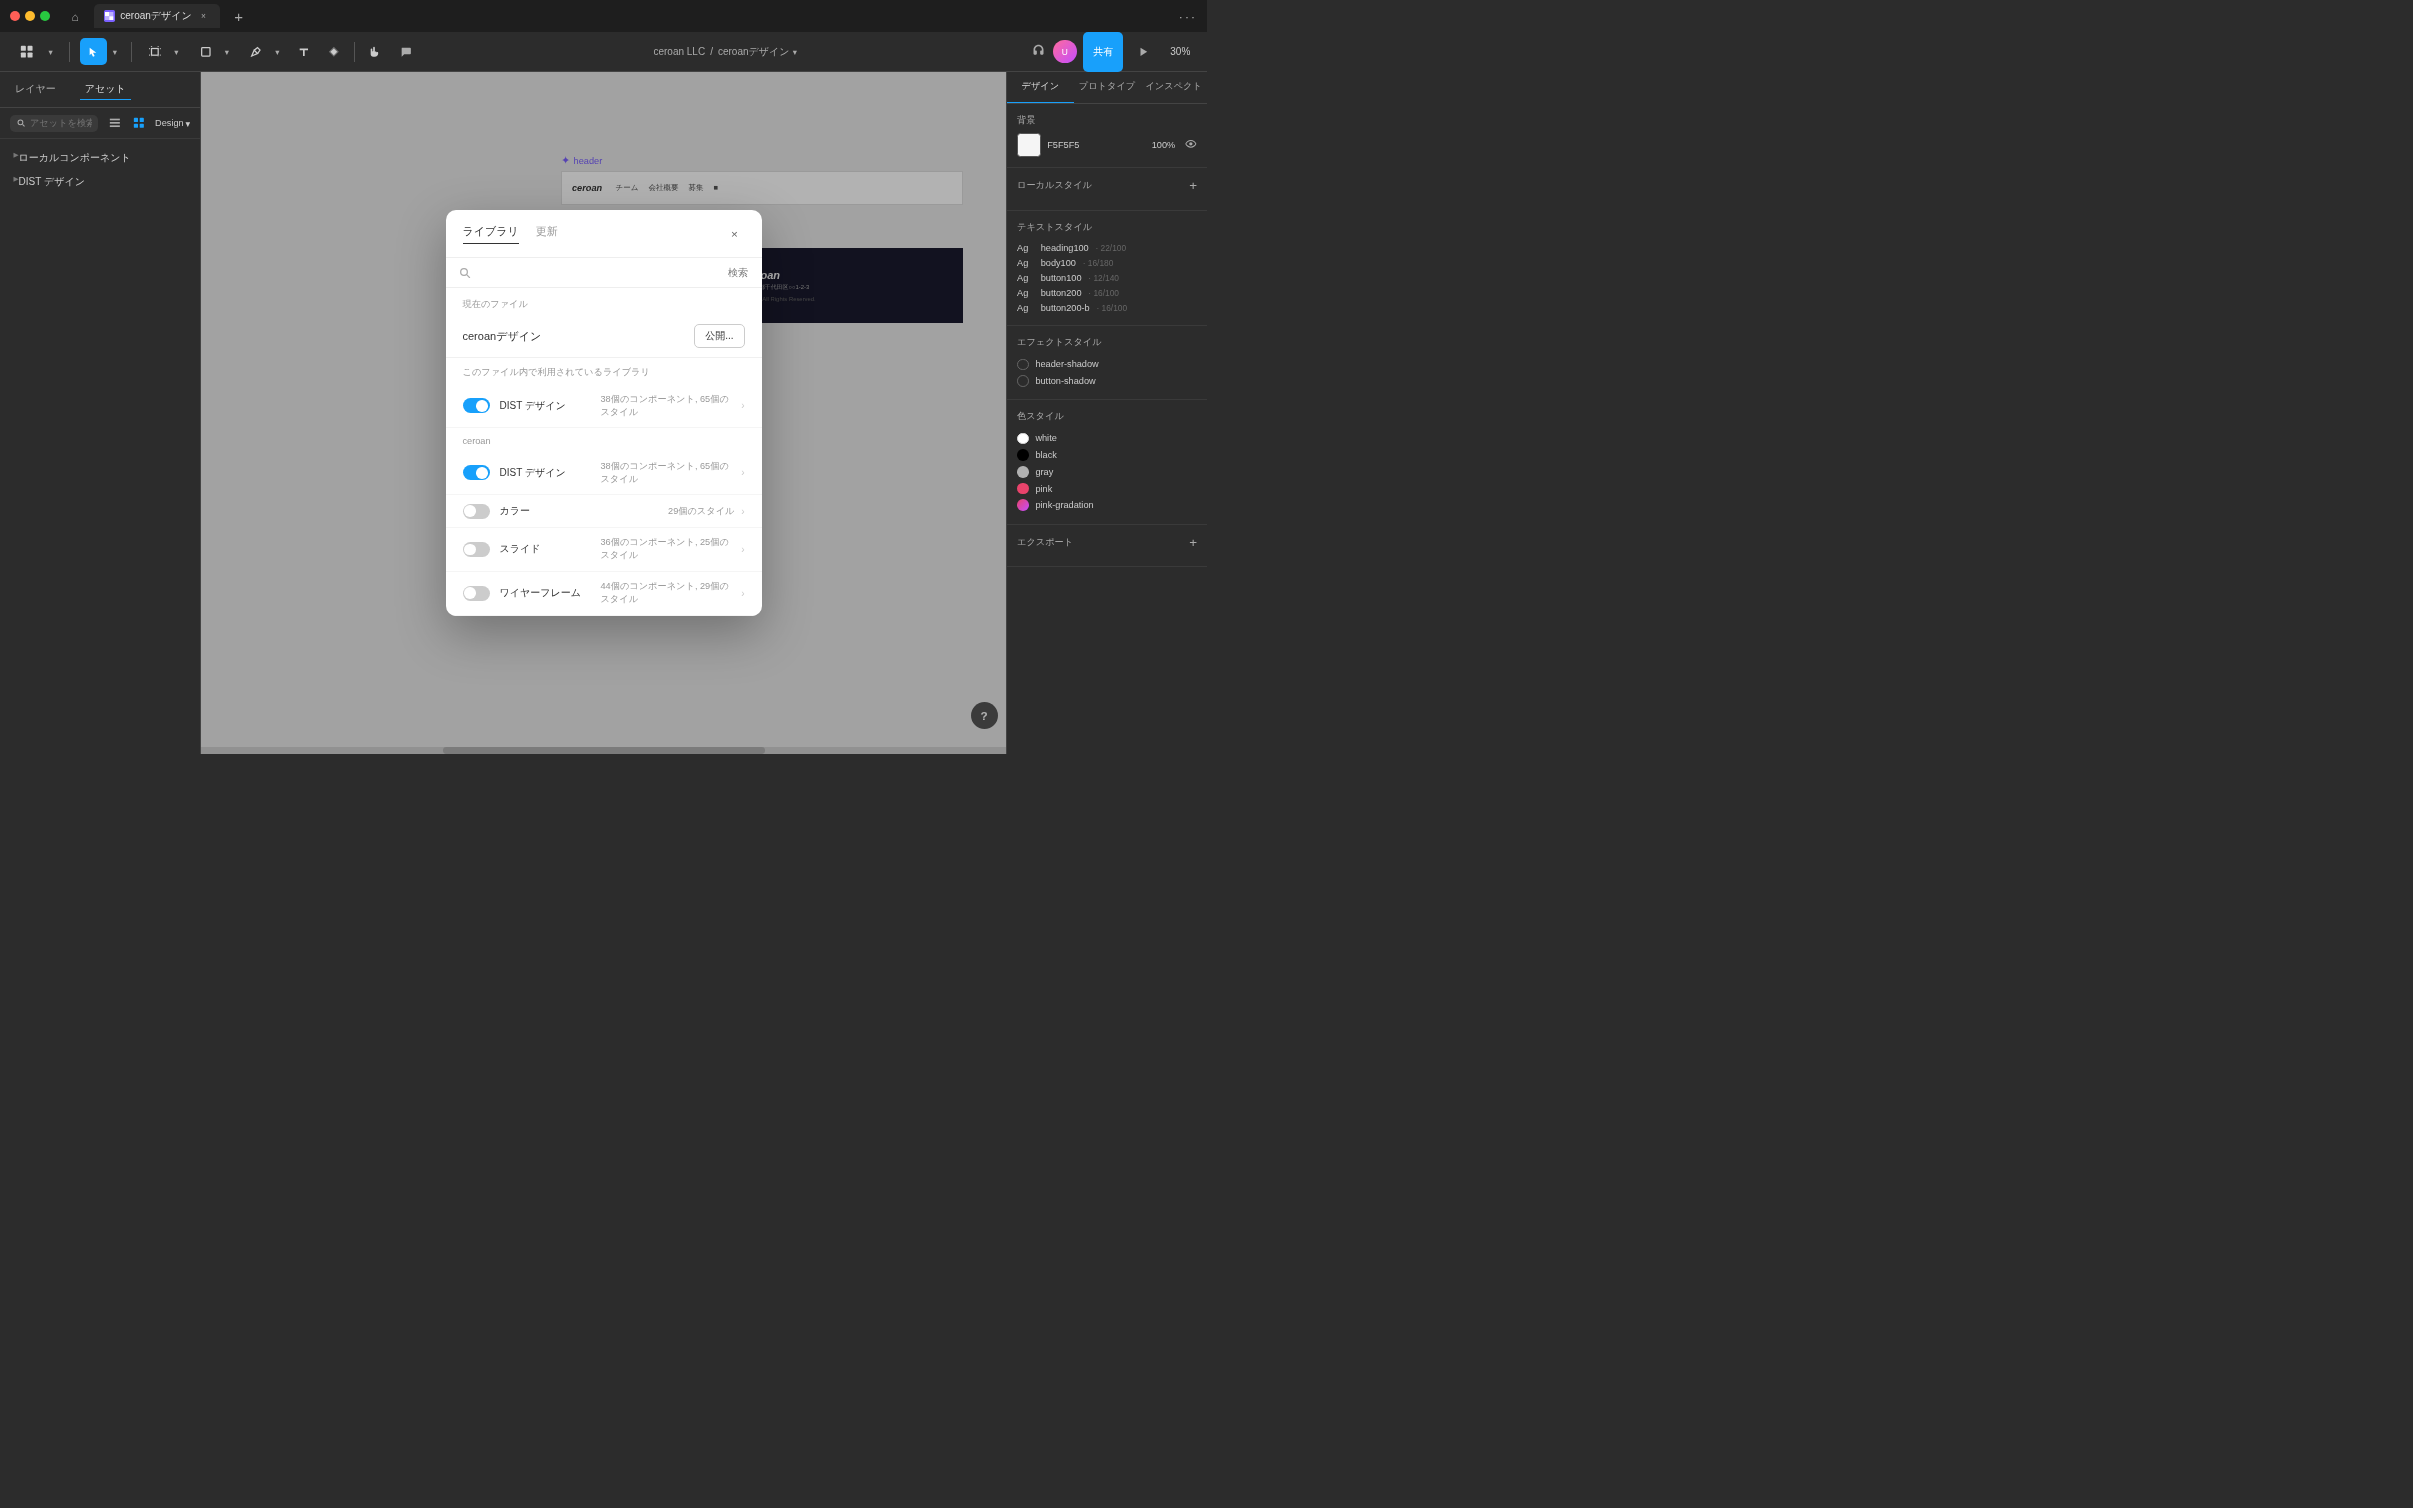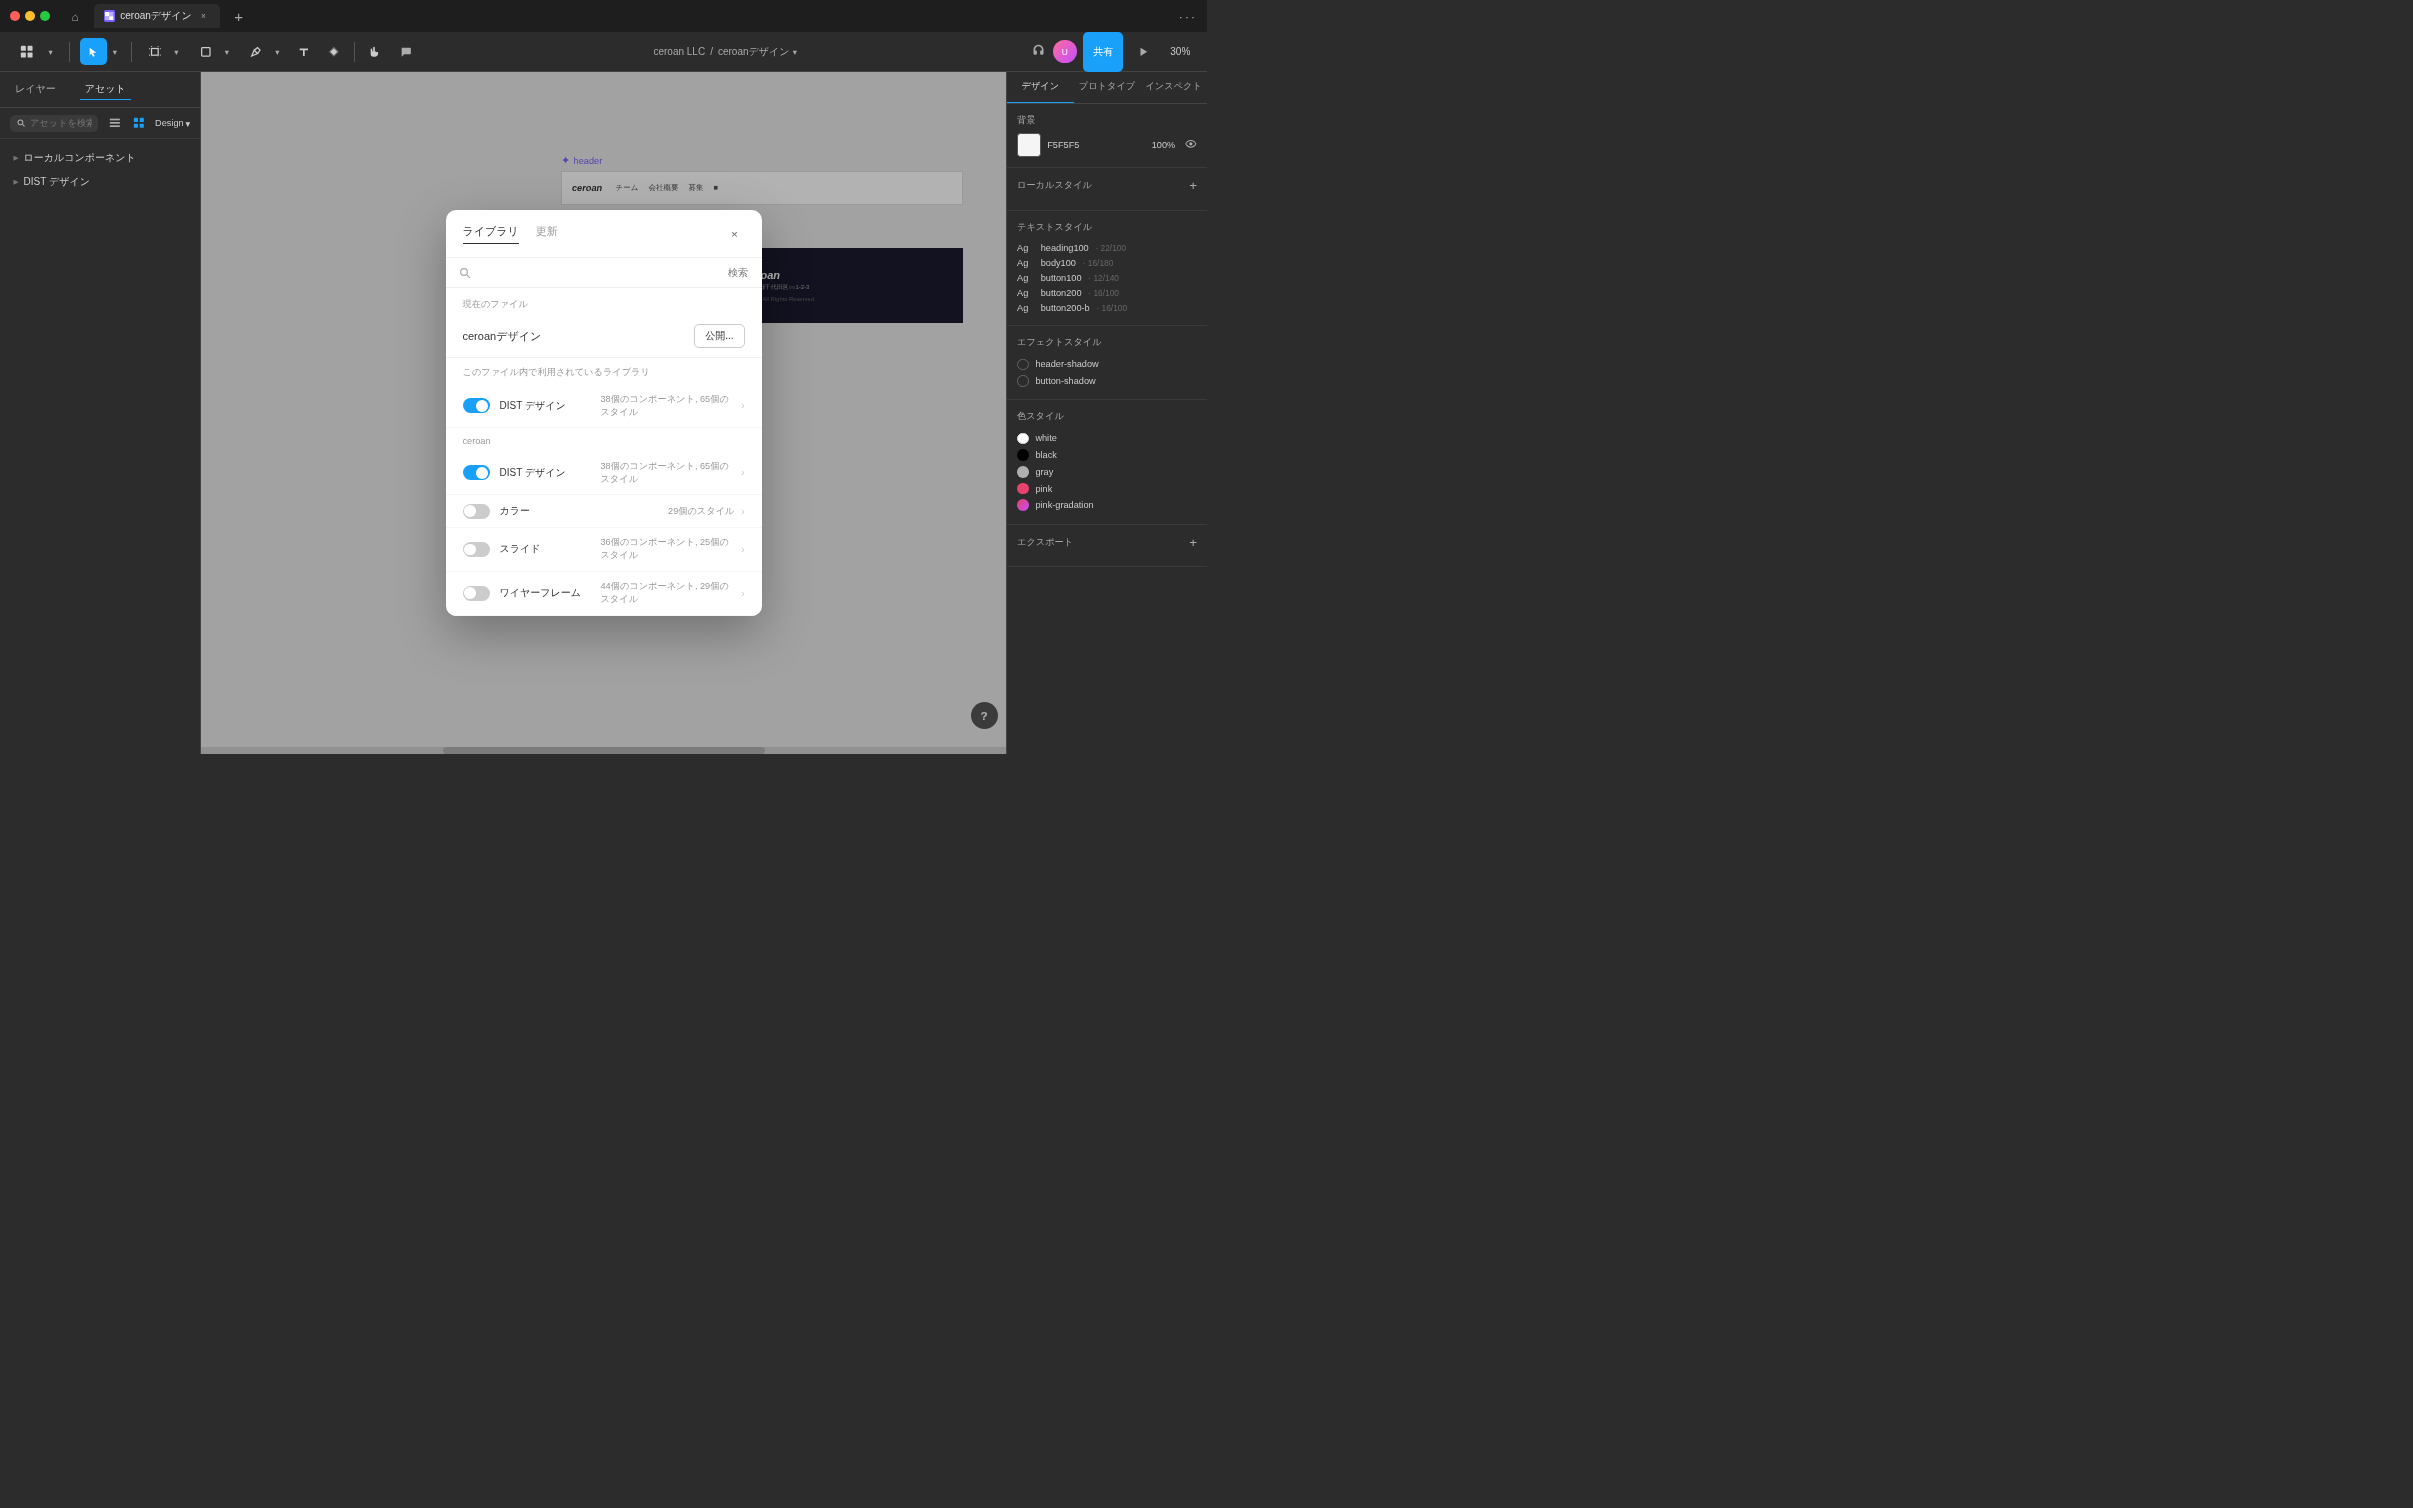--- a/index.html
+++ b/index.html
@@ -234,22 +234,21 @@
     .view-btn.active { color: #18a0fb; }
     .left-content {
       padding: 6.7px 0;
     }
     .tree-item {
       padding: 5px 13.4px;
       color: #ccc;
       font-size: 10px;
       cursor: pointer;
       display: flex;
-      align-items: center;
-      gap: 5px;
+      align-items: flex-start;
     }
     .tree-arrow {
       color: #777;
       font-size: 6.7px;
     }
 
     
     #canvas {
       flex: 1;
       background: #e8e8e8;

